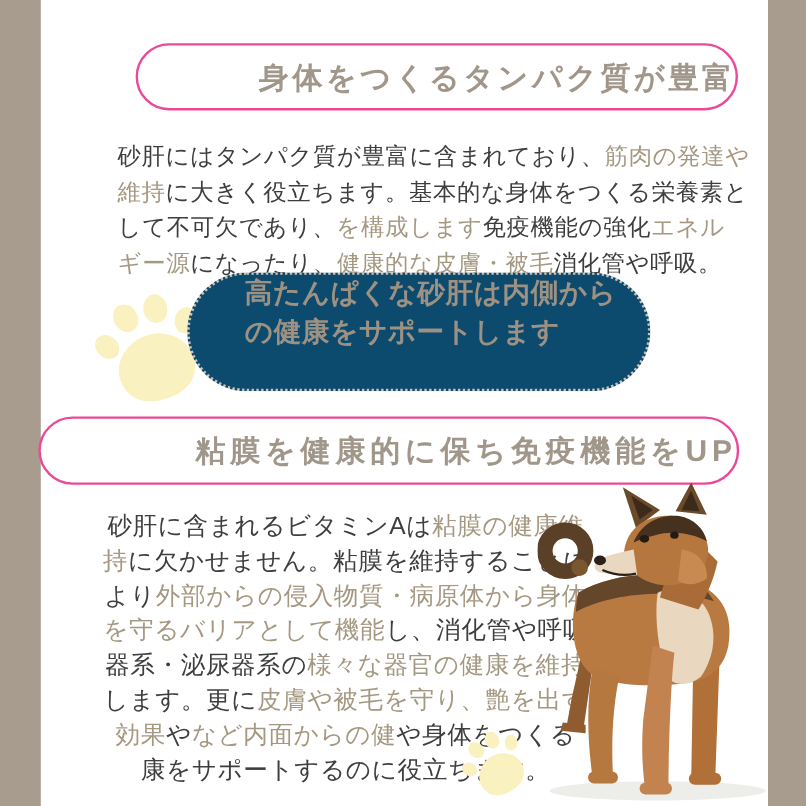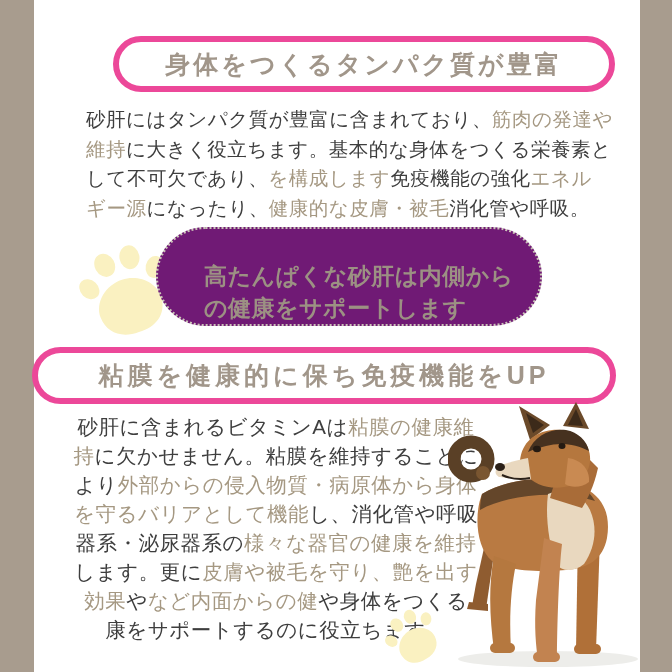--- a/index.html
+++ b/index.html
@@ -5,42 +5,42 @@
   html,body{margin:0;padding:0;background:#ffffff;}
   .canvas{
     position:relative;width:672px;height:672px;background:#ffffff;overflow:hidden;
     font-family:"Liberation Sans","DejaVu Sans",sans-serif;
   }
   .strip{position:absolute;top:0;bottom:0;width:34px;background:#a89c8e;}
   .strip.left{left:0;}
   .strip.right{left:640px;width:32px;}
 
   .pill{
-    position:absolute;box-sizing:border-box;border:6px solid #ec4899;border-radius:30px;
-    display:flex;align-items:center;justify-content:center;background:#ffffff;
+    position:absolute;box-sizing:border-box;border:2px solid #ec4899;border-radius:30px;
+    display:flex;align-items:center;justify-content:flex-end;background:#ffffff;
   }
   .pill1{left:113px;top:36px;width:502px;height:56px;}
   .pill2{left:32px;top:347px;width:584px;height:57px;}
   .pill .pill-label{
     color:#a1968a;font-weight:700;font-size:25px;letter-spacing:3px;white-space:nowrap;
   }
   .pill2 .pill-label{letter-spacing:4px;}
 
   .para{
-    position:absolute;margin:0;color:#3e3e3e;white-space:pre-line;
+    position:absolute;margin:12px;color:#3e3e3e;white-space:pre-line;
     font-weight:500;letter-spacing:0.5px;
   }
   .para .hl{color:#a59882;}
   .para1{left:86px;top:105px;width:540px;font-size:19.5px;line-height:29.5px;}
   .para2{left:66px;top:412px;width:420px;font-size:20.5px;line-height:29px;text-align:center;}
 
   .bubble{
     position:absolute;left:156px;top:227px;width:386px;height:99px;box-sizing:border-box;
-    border:2px dotted #cbc3b8;border-radius:52px;background:#701a75;
-    display:flex;align-items:flex-end;
+    border:2px dotted #cbc3b8;border-radius:52px;background:#0c4a6e;
+    display:flex;align-items:flex-start;font-family:Liberation Serif, serif;
   }
   .bubble-text{
     padding-left:46px;color:#9c9183;font-size:23px;line-height:32px;font-weight:700;
     white-space:pre-line;letter-spacing:0.5px;
   }
 
   .paw{position:absolute;}
   .paw1{left:76px;top:246px;width:100px;height:92px;transform:rotate(-18deg);}
   .paw2{left:383px;top:610px;width:60px;height:55px;transform:rotate(-32deg);}
 

